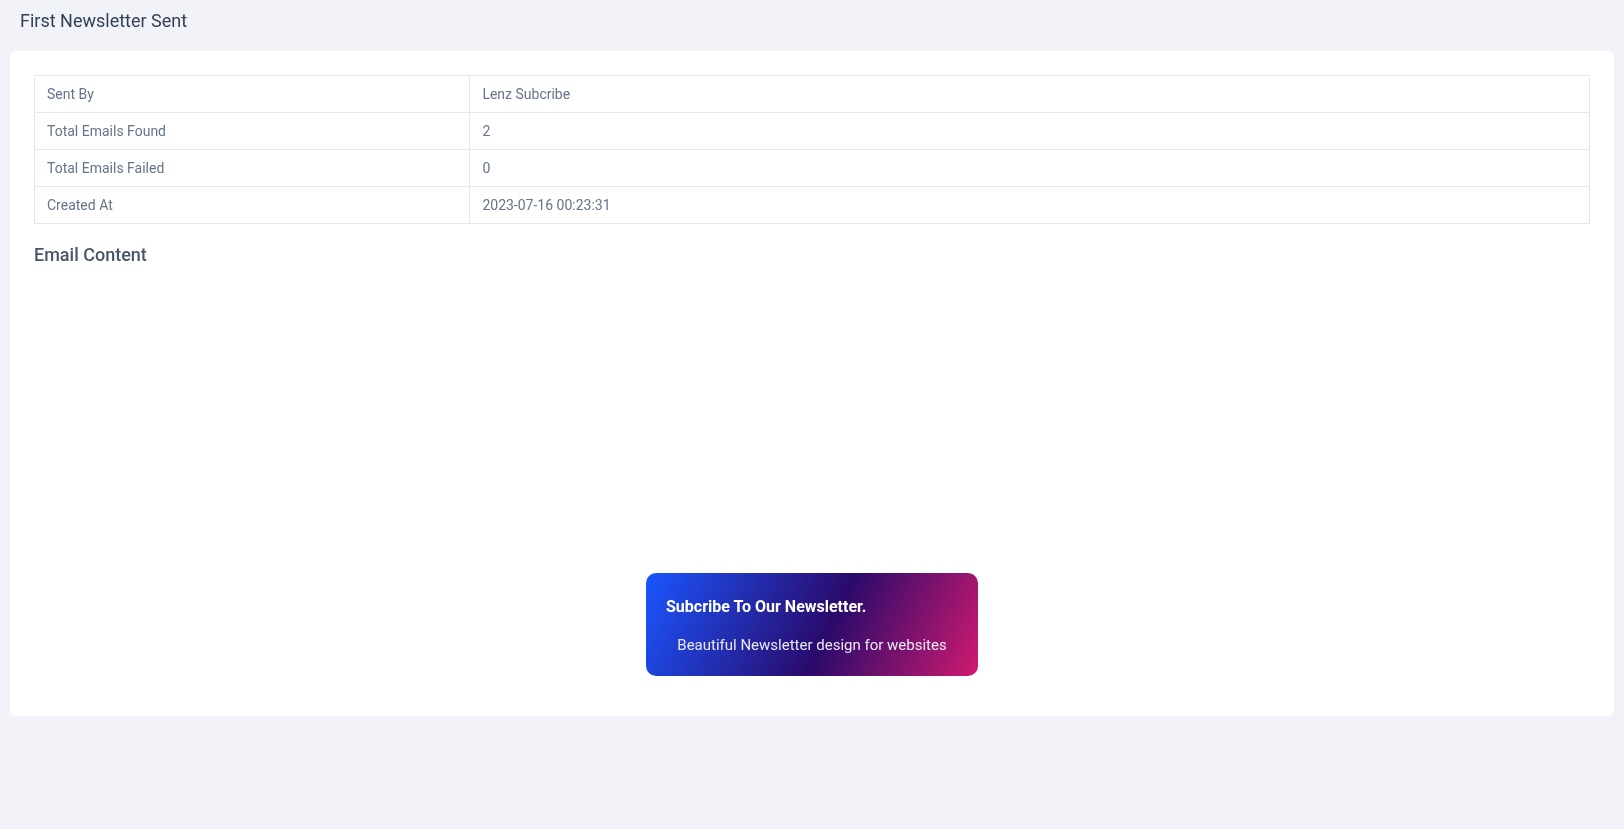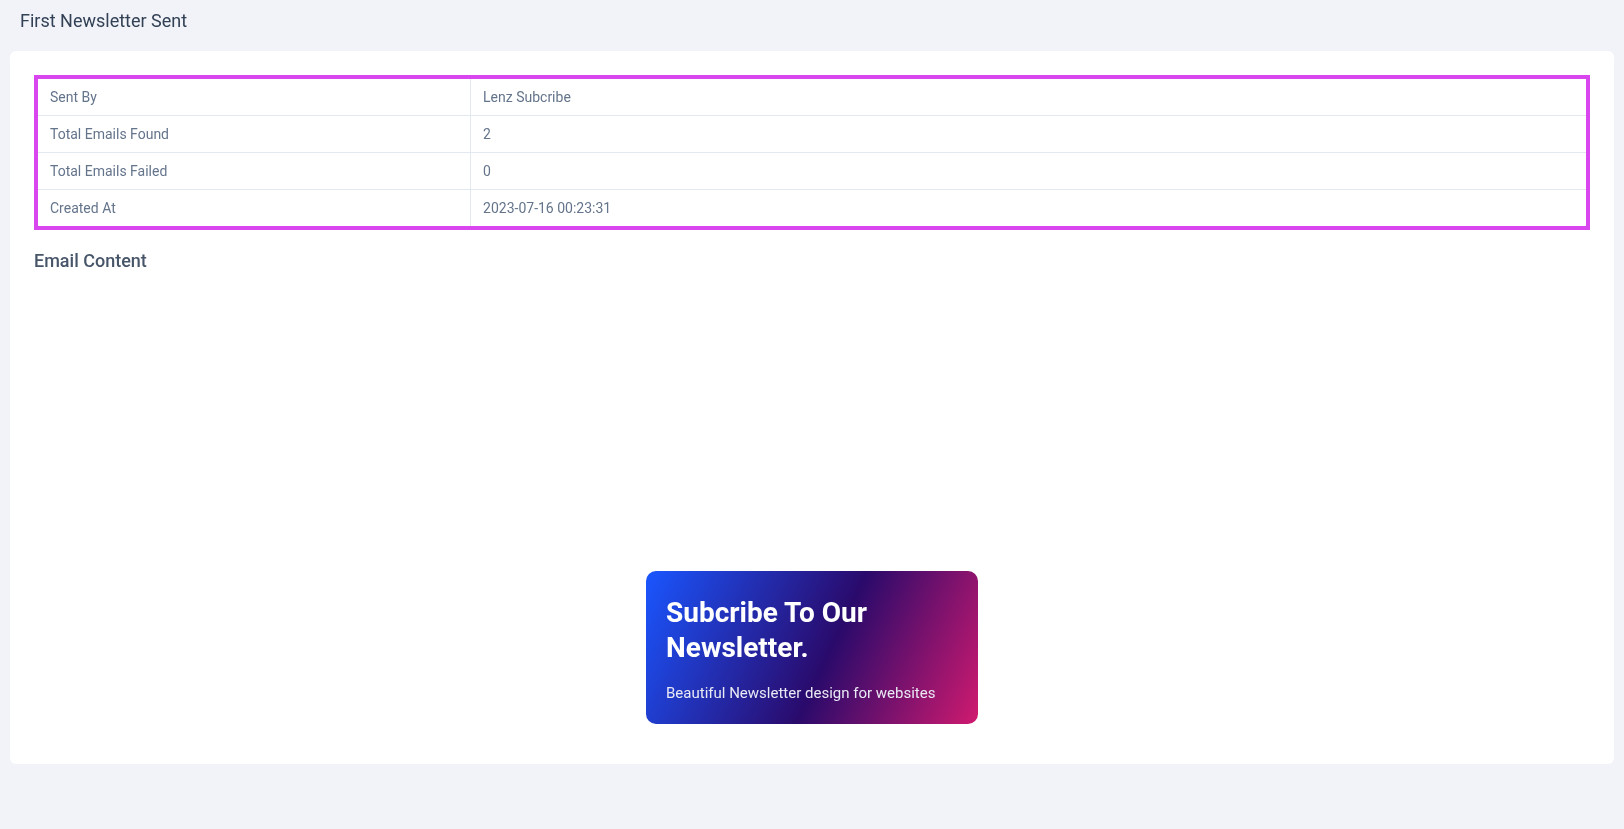--- a/index.html
+++ b/index.html
@@ -23,62 +23,63 @@
     }
     .content-card {
       background-color: #ffffff;
       margin: 10px;
       border-radius: 6px;
       padding: 24px 24px 40px 24px;
     }
     table.details-table {
       width: 100%;
       border-collapse: collapse;
-      border: 4px solid #d946ef;
+      border: 1px solid #d946ef;
     }
     table.details-table td {
       border: 1px solid #e2e8f0;
       padding: 10px 12px;
       color: #64748b;
       font-size: 14px;
       vertical-align: middle;
     }
     table.details-table td.label-cell {
       width: 28%;
     }
     .section-heading {
       font-size: 18px;
       font-weight: 500;
       color: #475569;
       margin-top: 20px;
-      margin-bottom: 20px;
+      margin-bottom: 28px;
     }
     .email-preview-wrapper {
       display: flex;
       justify-content: center;
       padding-top: 280px;
     }
     .newsletter-card {
       width: 332px;
       border-radius: 10px;
       padding: 24px 20px 20px 20px;
       background: linear-gradient(115deg, #1a56ff 0%, #2a0a6b 55%, #d01a6f 100%);
       color: #ffffff;
     }
     .newsletter-card .nl-title {
-      font-size: 28px;
+      font-size: 16px;
       font-weight: 700;
       line-height: 1.25;
       margin-bottom: 18px;
     }
     .newsletter-card .nl-subtitle {
       font-size: 15px;
       font-weight: 400;
       line-height: 1.4;
       color: #e9e9f5;
+      text-align: center;
     }
   </style>
 </head>
 <body>
 
 <div class="page-header">
   <h1>First Newsletter Sent</h1>
 </div>
 
 <div class="content-card">

